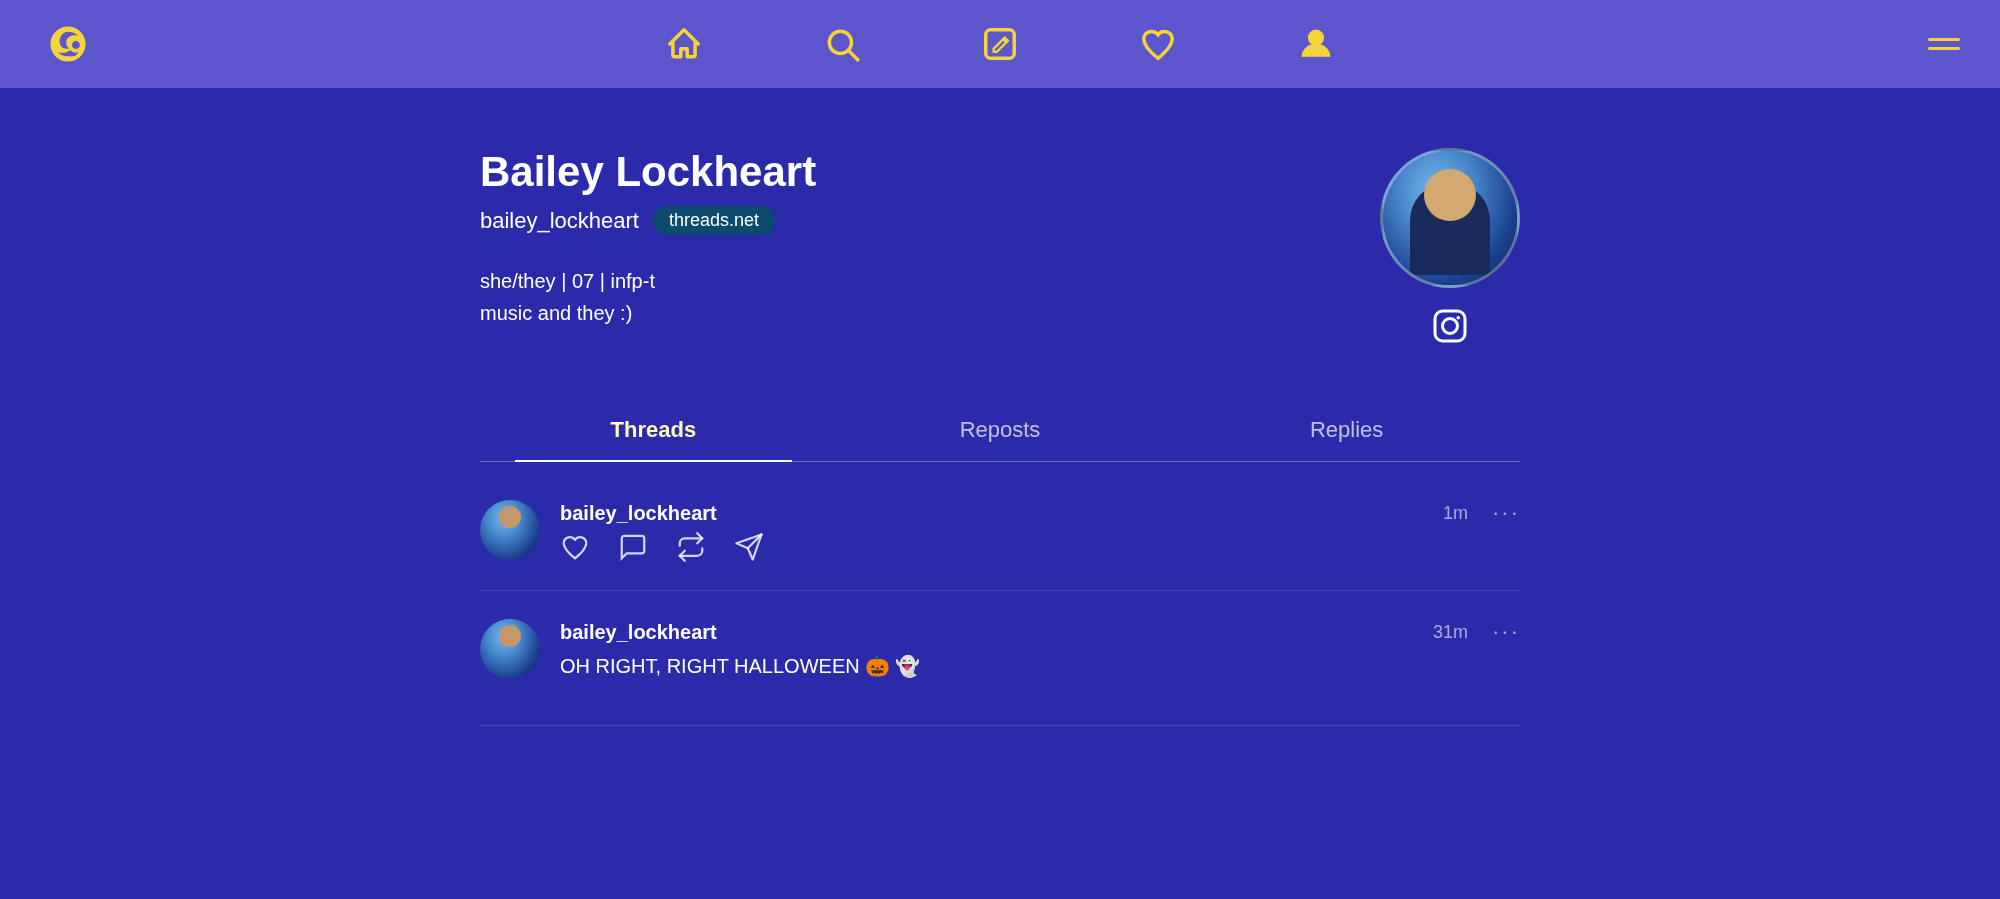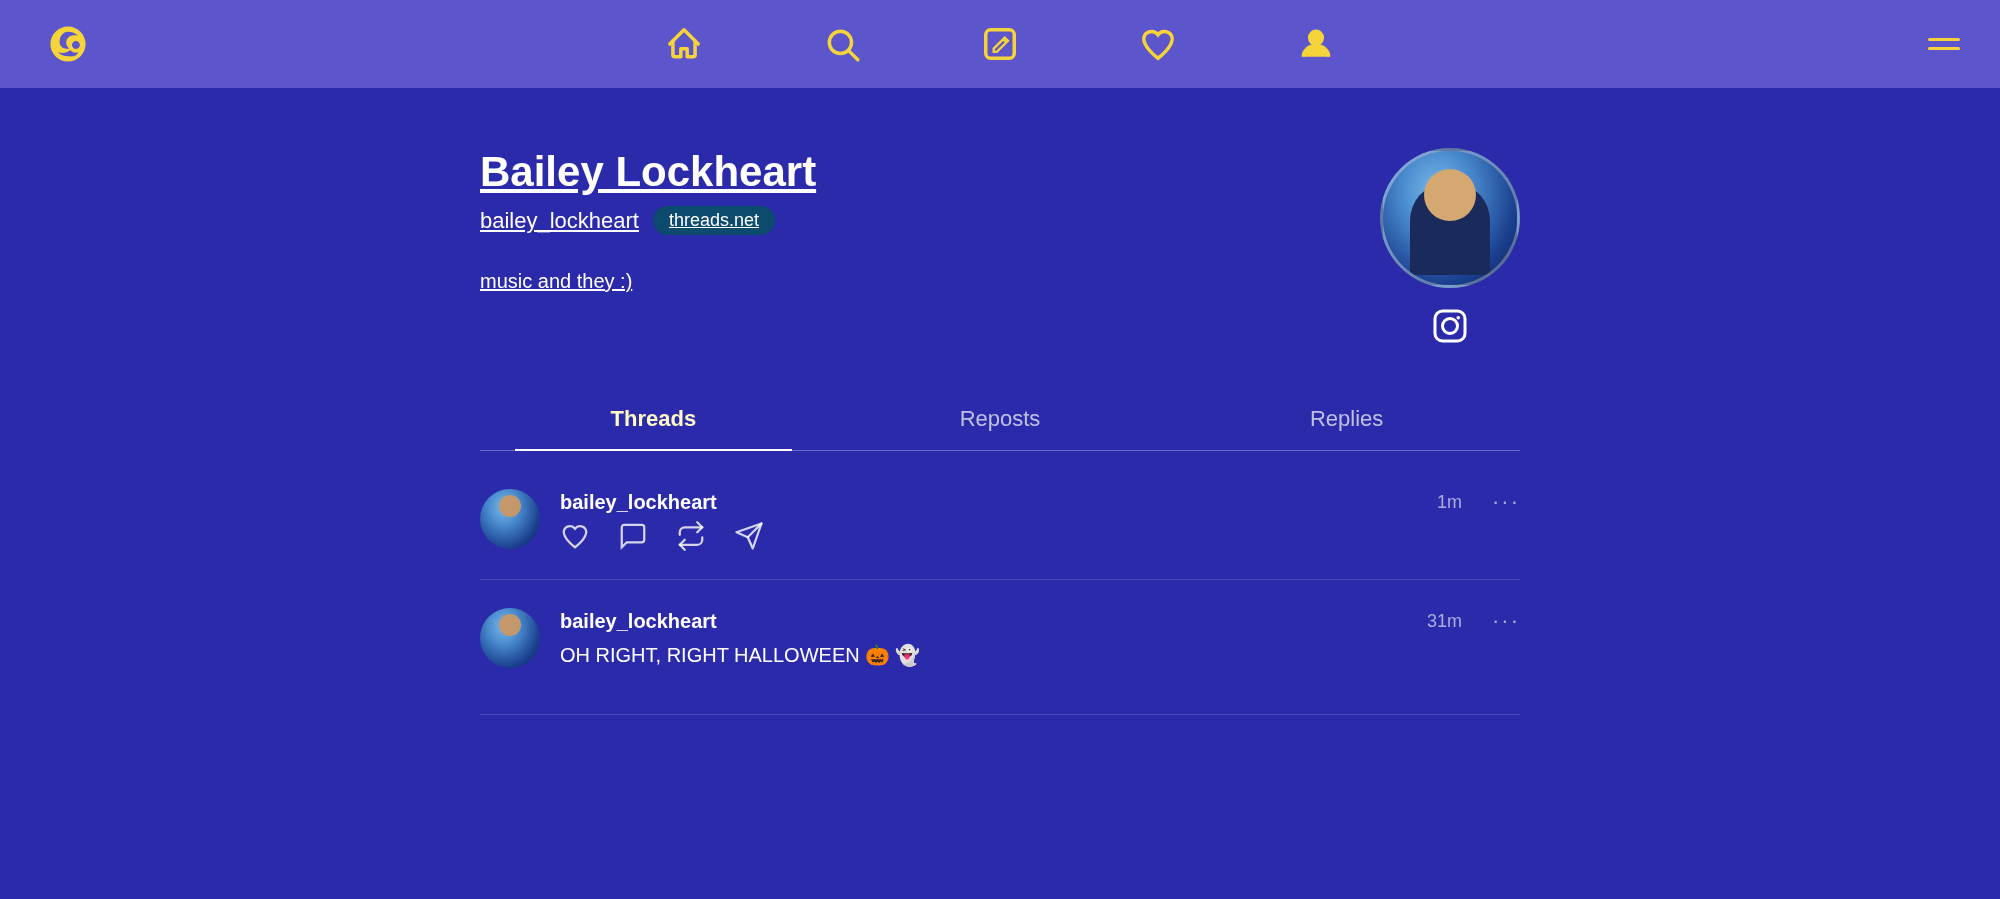--- a/index.html
+++ b/index.html
@@ -77,21 +77,21 @@
       padding: 60px 80px 0 80px;
     }
 
     
     .profile-section {
       display: flex;
       justify-content: space-between;
       align-items: flex-start;
       margin-bottom: 40px;
     }
-    .profile-info { flex: 1; text-decoration: underline; }
+    .profile-info { flex: 1; }
     .profile-name {
       font-size: 42px;
       font-weight: 700;
       color: #ffffff;
       margin-bottom: 10px;
     }
     .profile-handle-row {
       display: flex;
       align-items: center;
       gap: 14px;
@@ -260,21 +260,21 @@
       margin-bottom: 6px;
     }
     .thread-username {
       font-size: 20px;
       font-weight: 600;
       color: #ffffff;
     }
     .thread-meta {
       display: flex;
       align-items: center;
-      gap: 30px;
+      gap: 24px;
       font-size: 18px;
       color: rgba(255,255,255,0.6);
     }
     .thread-more { cursor: pointer; font-size: 22px; letter-spacing: 2px; }
     .thread-body {
       font-size: 20px;
       color: #ffffff;
       line-height: 1.5;
       margin-bottom: 16px;
     }
@@ -355,20 +355,21 @@
 <div class="main-content">
 
   <div class="profile-section">
     <div class="profile-info">
       <h1 class="profile-name">Bailey Lockheart</h1>
       <div class="profile-handle-row">
         <span class="profile-handle">bailey_lockheart</span>
         <span class="profile-badge">threads.net</span>
       </div>
       <div class="profile-bio">
+        <div>she/they | 07 | infp-t</div>
         <div>music and they :)</div>
       </div>
     </div>
 
     <div class="profile-avatar-section">
       <div class="profile-avatar">
         <div class="avatar-person"></div>
       </div>
       <div class="instagram-icon">
         <svg viewBox="0 0 24 24" xmlns="http://www.w3.org/2000/svg">

